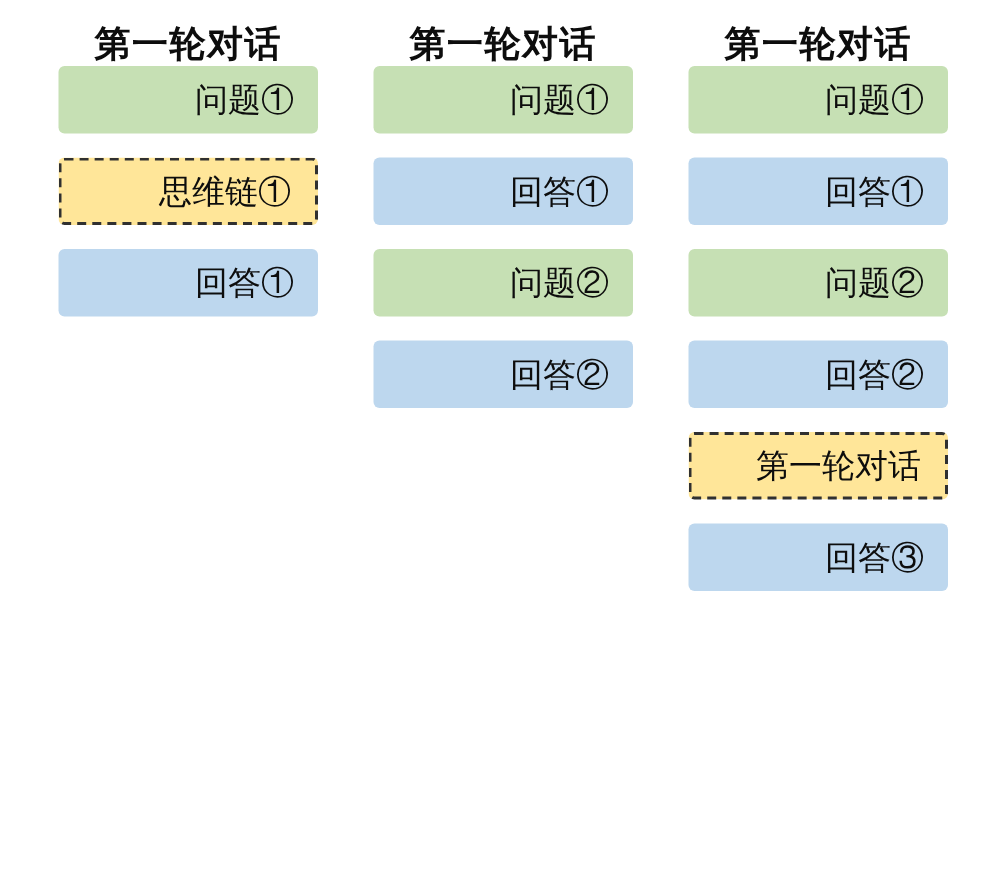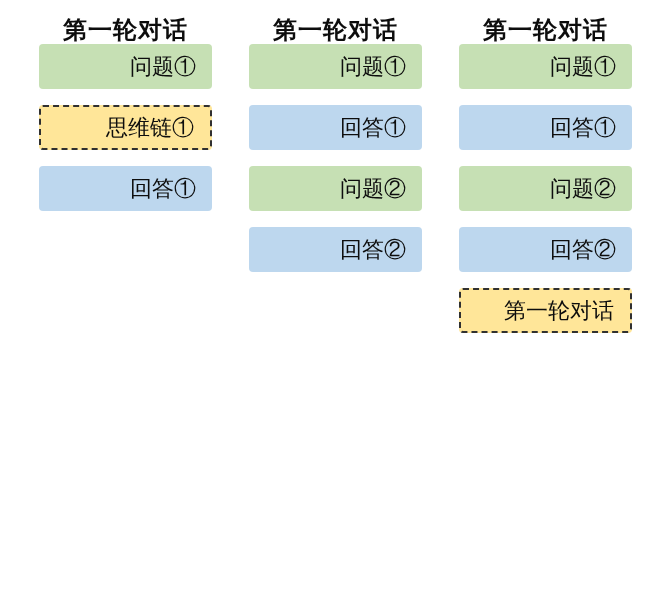--- a/index.html
+++ b/index.html
@@ -75,15 +75,16 @@
     <div class="box answer">回答②</div>
   </div>
 
   <div class="column">
     <div class="col-title">第一轮对话</div>
     <div class="box question">问题①</div>
     <div class="box answer">回答①</div>
     <div class="box question">问题②</div>
     <div class="box answer">回答②</div>
     <div class="box cot">第一轮对话</div>
+    <div class="box answer">回答③</div>
   </div>
 
 </div>
 
 </body></html>

